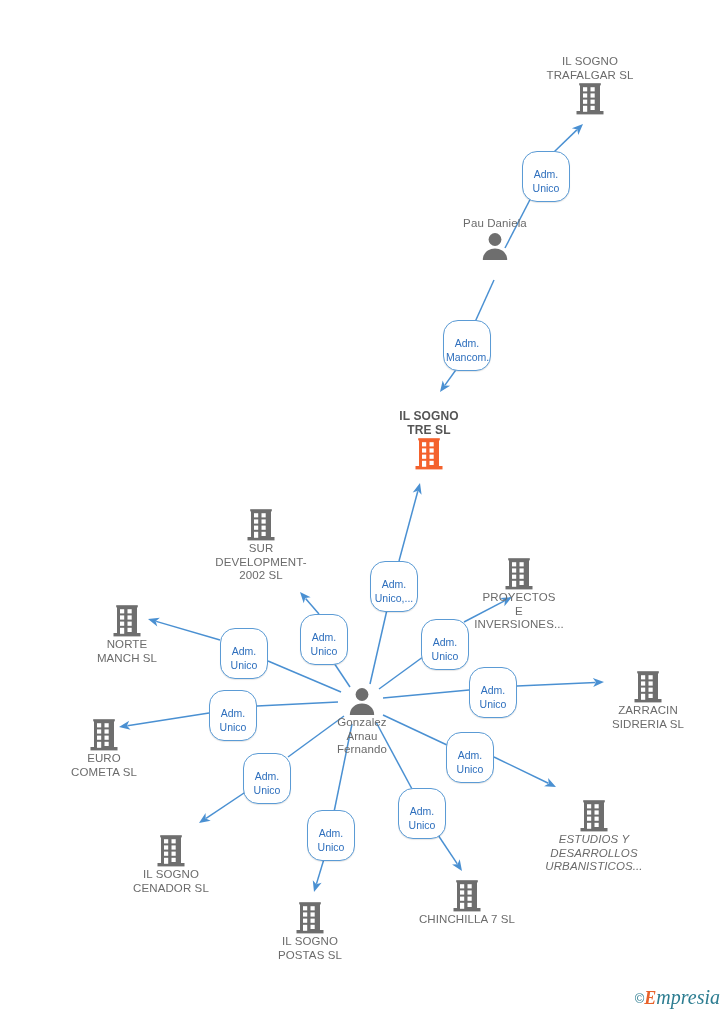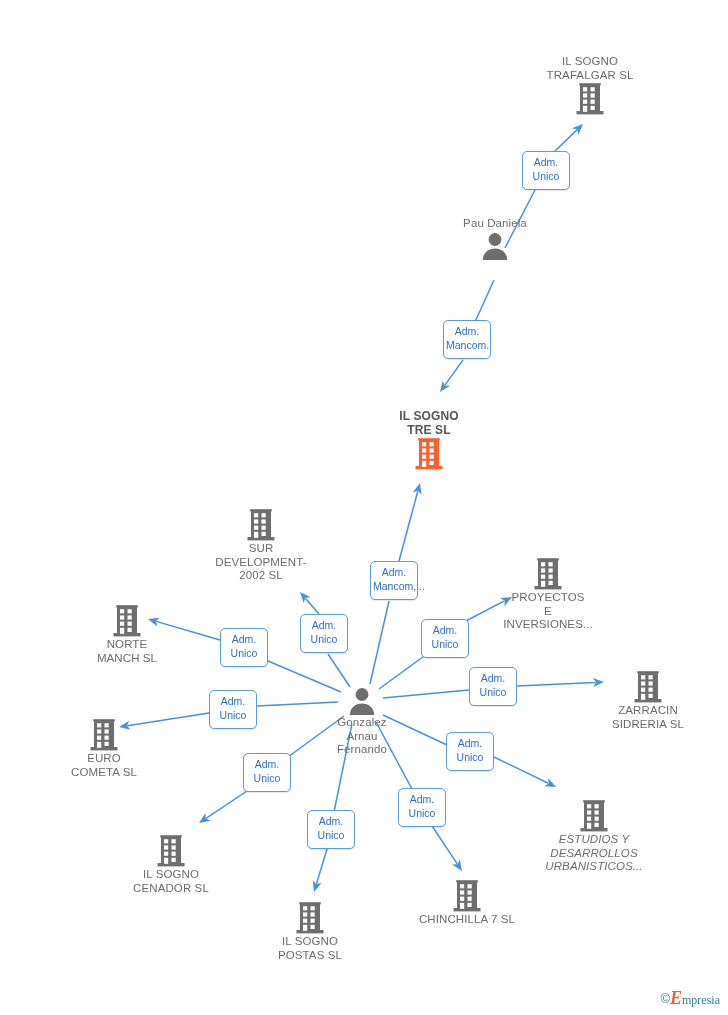--- a/index.html
+++ b/index.html
@@ -53,26 +53,26 @@
   }
   .node.below .glyph { margin-top: 3px; }
   .node.above .label { margin-top: 3px; }
 
   
   .rel {
     position: absolute;
     box-sizing: border-box;
     background: #ffffff;
     border: 1.4px solid #5b9bd5;
-    border-radius: 5px;
+    border-radius: 15px;
     color: #2e6fbd;
     font-size: 10.5px;
     line-height: 1.32;
     text-align: center;
-    padding: 4px 2px 5px;
+    padding: 16px 2px 5px;
     width: 48px;
     margin-left: -24px;
     margin-top: -20px;
     box-shadow: 0 1px 1px rgba(0,0,0,.10);
   }
   .rel span { display: block; }
 
   
   #watermark {
     position: absolute;
@@ -89,21 +89,22 @@
     vertical-align: 1px;
   }
   #watermark .e {
     color: #e8622a;
     font-style: italic;
     font-size: 18px;
     font-weight: bold;
   }
   #watermark .rest {
     color: #2d7d91;
-    font-size: 12px;
+    font-style: italic;
+    font-size: 20px;
   }
 </style>
 </head>
 <body>
 
 <div id="graph">
 
   <svg id="edges" width="728" height="1015" viewBox="0 0 728 1015" xmlns="http://www.w3.org/2000/svg">
       <line x1="505" y1="248" x2="535" y2="190" stroke="#4a90d2" stroke-width="1.5"></line>
       <line x1="554" y1="152" x2="576.885087584752" y2="129.90405336644633" stroke="#4a90d2" stroke-width="1.5"></line>
@@ -315,21 +316,21 @@
           <rect x="8" y="11.4" width="4.2" height="4.2" fill="#ffffff"></rect>
           <rect x="15.5" y="11.4" width="4.2" height="4.2" fill="#ffffff"></rect>
           <rect x="8" y="17.6" width="4.2" height="4.2" fill="#ffffff"></rect>
           <rect x="15.5" y="17.6" width="4.2" height="4.2" fill="#ffffff"></rect>
           <rect x="8" y="23.8" width="4.2" height="6" fill="#ffffff"></rect>
           <rect x="15.5" y="23.8" width="4.2" height="4.2" fill="#ffffff"></rect>
         </svg>
         <div class="label">ZARRACIN
 SIDRERIA SL</div>
       </div>
-      <div class="node below" style="left: 548px; top: 554px;">
+      <div class="node below" style="left: 519px; top: 554px;">
         <svg class="glyph" width="30" height="34" viewBox="0 0 30 34" xmlns="http://www.w3.org/2000/svg">
           <rect x="5" y="2" width="20" height="28" fill="#6e6e6e"></rect>
           <rect x="4.2" y="1.2" width="21.6" height="2.2" fill="#6e6e6e"></rect>
           <rect x="1.5" y="29" width="27" height="3.4" fill="#6e6e6e"></rect>
           <rect x="8" y="5.2" width="4.2" height="4.2" fill="#ffffff"></rect>
           <rect x="15.5" y="5.2" width="4.2" height="4.2" fill="#ffffff"></rect>
           <rect x="8" y="11.4" width="4.2" height="4.2" fill="#ffffff"></rect>
           <rect x="15.5" y="11.4" width="4.2" height="4.2" fill="#ffffff"></rect>
           <rect x="8" y="17.6" width="4.2" height="4.2" fill="#ffffff"></rect>
           <rect x="15.5" y="17.6" width="4.2" height="4.2" fill="#ffffff"></rect>
@@ -354,21 +355,21 @@
       <div class="rel" style="left: 546px; top: 171px;">
         <span>Adm.</span>
         <span>Unico</span>
       </div>
       <div class="rel" style="left: 467px; top: 340px;">
         <span>Adm.</span>
         <span>Mancom.</span>
       </div>
       <div class="rel" style="left: 394px; top: 581px;">
         <span>Adm.</span>
-        <span>Mancom,...</span>
+        <span>Unico,...</span>
       </div>
       <div class="rel" style="left: 324px; top: 634px;">
         <span>Adm.</span>
         <span>Unico</span>
       </div>
       <div class="rel" style="left: 244px; top: 648px;">
         <span>Adm.</span>
         <span>Unico</span>
       </div>
       <div class="rel" style="left: 233px; top: 710px;">

